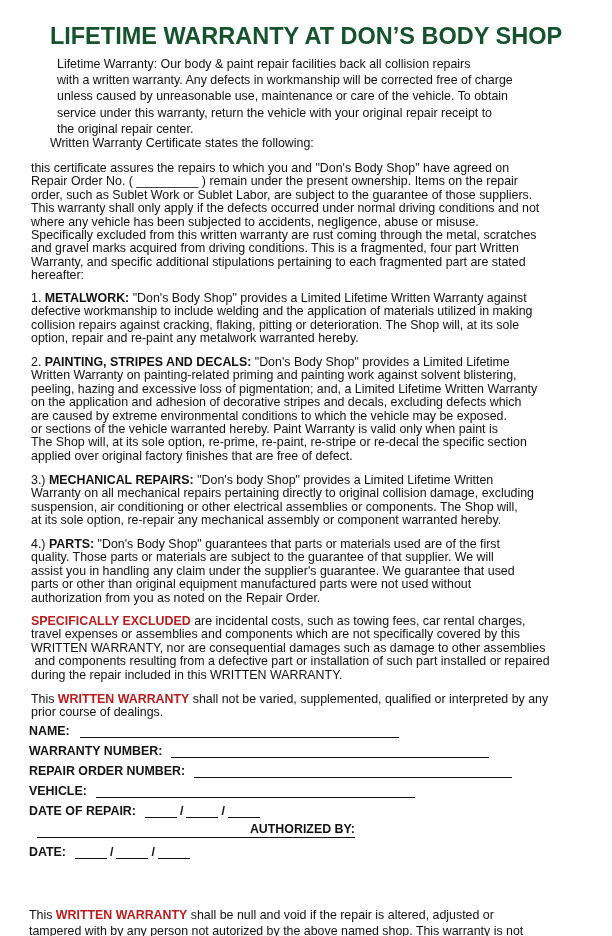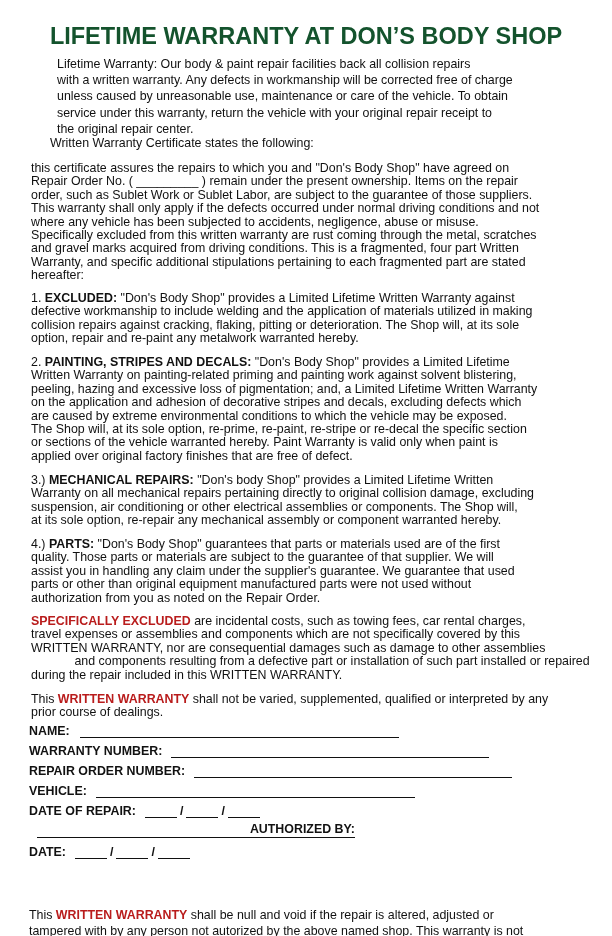--- a/index.html
+++ b/index.html
@@ -50,34 +50,34 @@
   <div>order, such as Sublet Work or Sublet Labor, are subject to the guarantee of those suppliers.</div>
   <div>This warranty shall only apply if the defects occurred under normal driving conditions and not</div>
   <div>where any vehicle has been subjected to accidents, negligence, abuse or misuse.</div>
   <div>Specifically excluded from this written warranty are rust coming through the metal, scratches</div>
   <div>and gravel marks acquired from driving conditions.  This is a fragmented, four part Written</div>
   <div>Warranty, and specific additional stipulations pertaining to each fragmented part are stated</div>
   <div>hereafter:</div>
 </div>
 
 <div class="p" style="top:292px;">
-  <div><span>1.  </span><b>EXCLUDED:</b><span>  "Don's Body Shop" provides a Limited Lifetime Written Warranty against</span></div>
+  <div><span>1.  </span><b>METALWORK:</b><span>  "Don's Body Shop" provides a Limited Lifetime Written Warranty against</span></div>
   <div>defective workmanship to include welding and the application of materials utilized in making</div>
   <div>collision repairs against cracking, flaking, pitting or deterioration. The Shop will, at its sole</div>
   <div>option, repair and re-paint any metalwork warranted hereby.</div>
 </div>
 
 <div class="p" style="top:356px;">
   <div><span>2.  </span><b>PAINTING, STRIPES AND DECALS:</b><span>  "Don's Body Shop" provides a Limited Lifetime</span></div>
   <div>Written Warranty on painting-related priming and painting work against solvent blistering,</div>
   <div>peeling, hazing and excessive loss of pigmentation; and, a Limited Lifetime Written Warranty</div>
   <div>on the application and adhesion of decorative stripes and decals, excluding defects which</div>
   <div>are caused by extreme environmental conditions to which the vehicle may be exposed.</div>
+  <div>or sections of the vehicle warranted hereby.  Paint Warranty is valid only when paint is</div>
   <div>The Shop will, at its sole option, re-prime, re-paint, re-stripe or re-decal the specific section</div>
-  <div>or sections of the vehicle warranted hereby.  Paint Warranty is valid only when paint is</div>
   <div>applied over original factory finishes that are free of defect.</div>
 </div>
 
 <div class="p" style="top:474px;">
   <div><span>3.)  </span><b>MECHANICAL REPAIRS:</b><span>  "Don's body Shop" provides a Limited Lifetime Written</span></div>
   <div>Warranty on all mechanical repairs pertaining directly to original collision damage, excluding</div>
   <div>suspension, air conditioning or other electrical assemblies or components. The Shop will,</div>
   <div>at its sole option, re-repair any mechanical assembly or component warranted hereby.</div>
 </div>
 
@@ -86,21 +86,21 @@
   <div>quality.  Those parts or materials are subject to the guarantee of that supplier. We will</div>
   <div>assist you in handling any claim under the supplier's guarantee. We guarantee that used</div>
   <div>parts or other than original equipment manufactured parts were not used without</div>
   <div>authorization from you as noted on the Repair Order.</div>
 </div>
 
 <div class="p" style="top:615px;">
   <div><span class="red">SPECIFICALLY EXCLUDED</span><span> are incidental costs, such as towing fees, car rental charges,</span></div>
   <div>travel expenses or assemblies and components which are not specifically covered by this</div>
   <div>WRITTEN WARRANTY, nor are consequential damages such as damage to other assemblies</div>
-  <div style="white-space:pre;margin-left:40px;">&nbsp;and components resulting from a defective part or installation of such part installed or repaired</div>
+  <div style="white-space:pre;">&nbsp;and components resulting from a defective part or installation of such part installed or repaired</div>
   <div>during the repair included in this WRITTEN WARRANTY.</div>
 </div>
 
 <div class="p" style="top:693px;">
   <div><span>This </span><span class="red">WRITTEN WARRANTY</span><span> shall not be varied, supplemented, qualified or interpreted by any</span></div>
   <div>prior course of dealings.</div>
 </div>
 
 <div class="field" style="top:722px;">
   <span class="label">NAME:</span>

